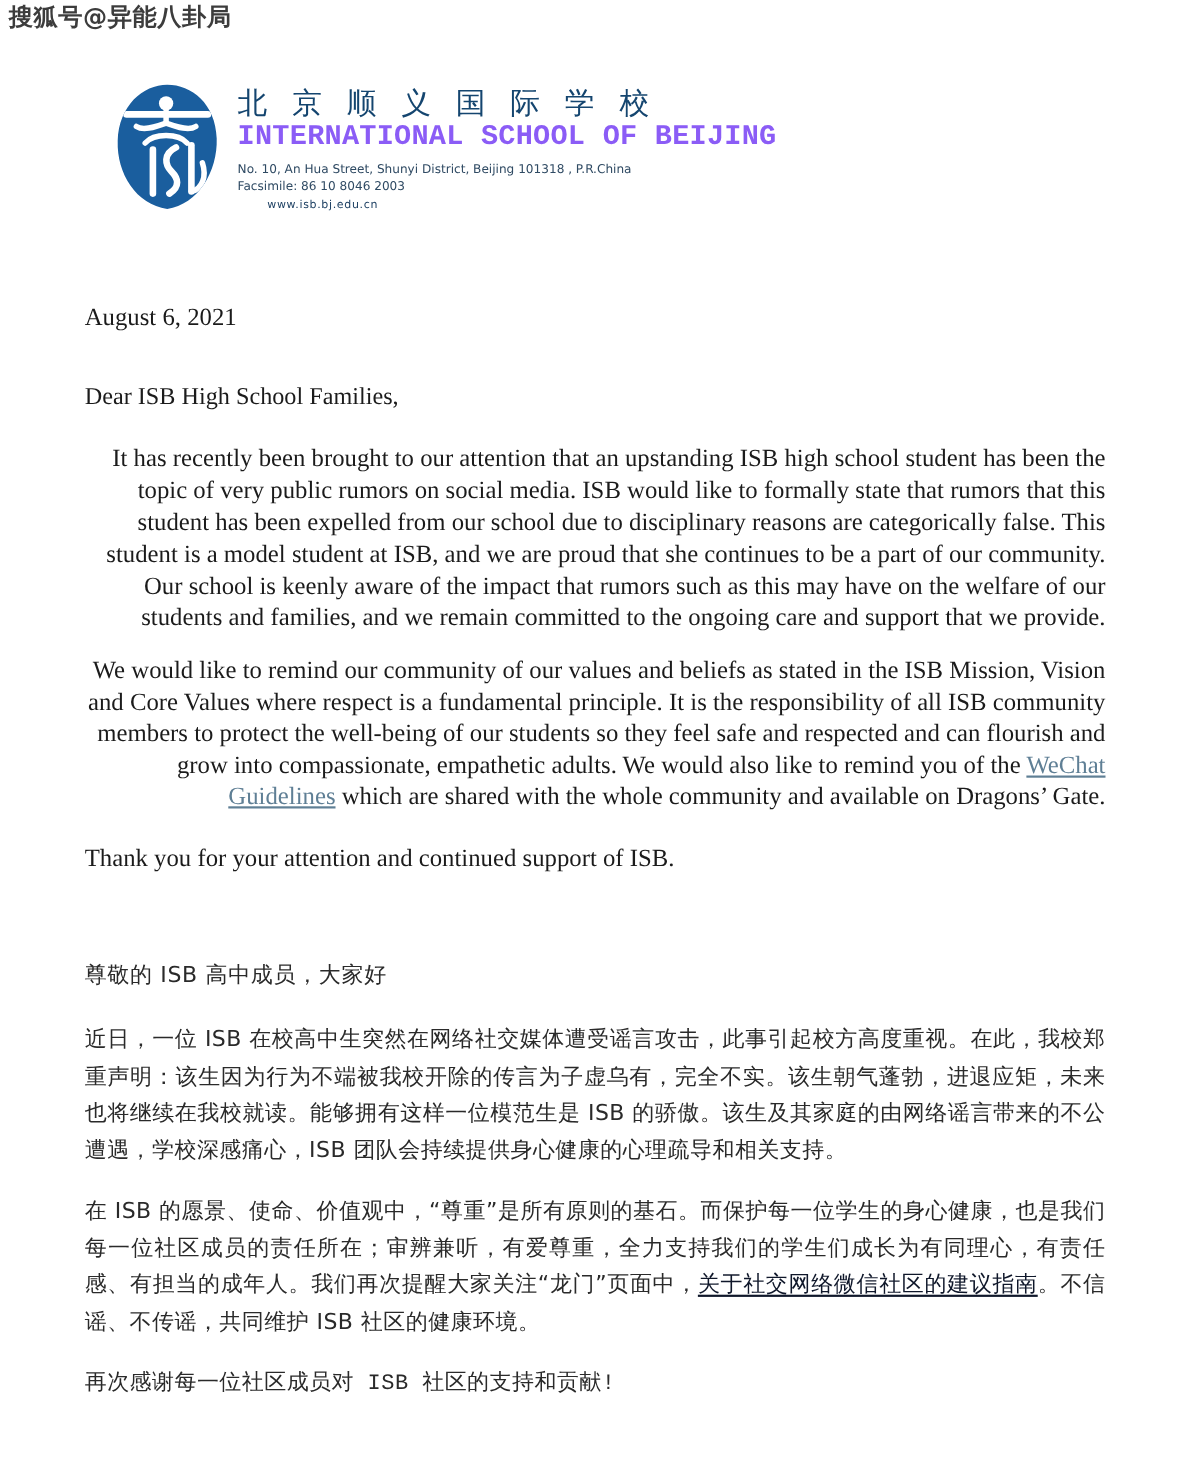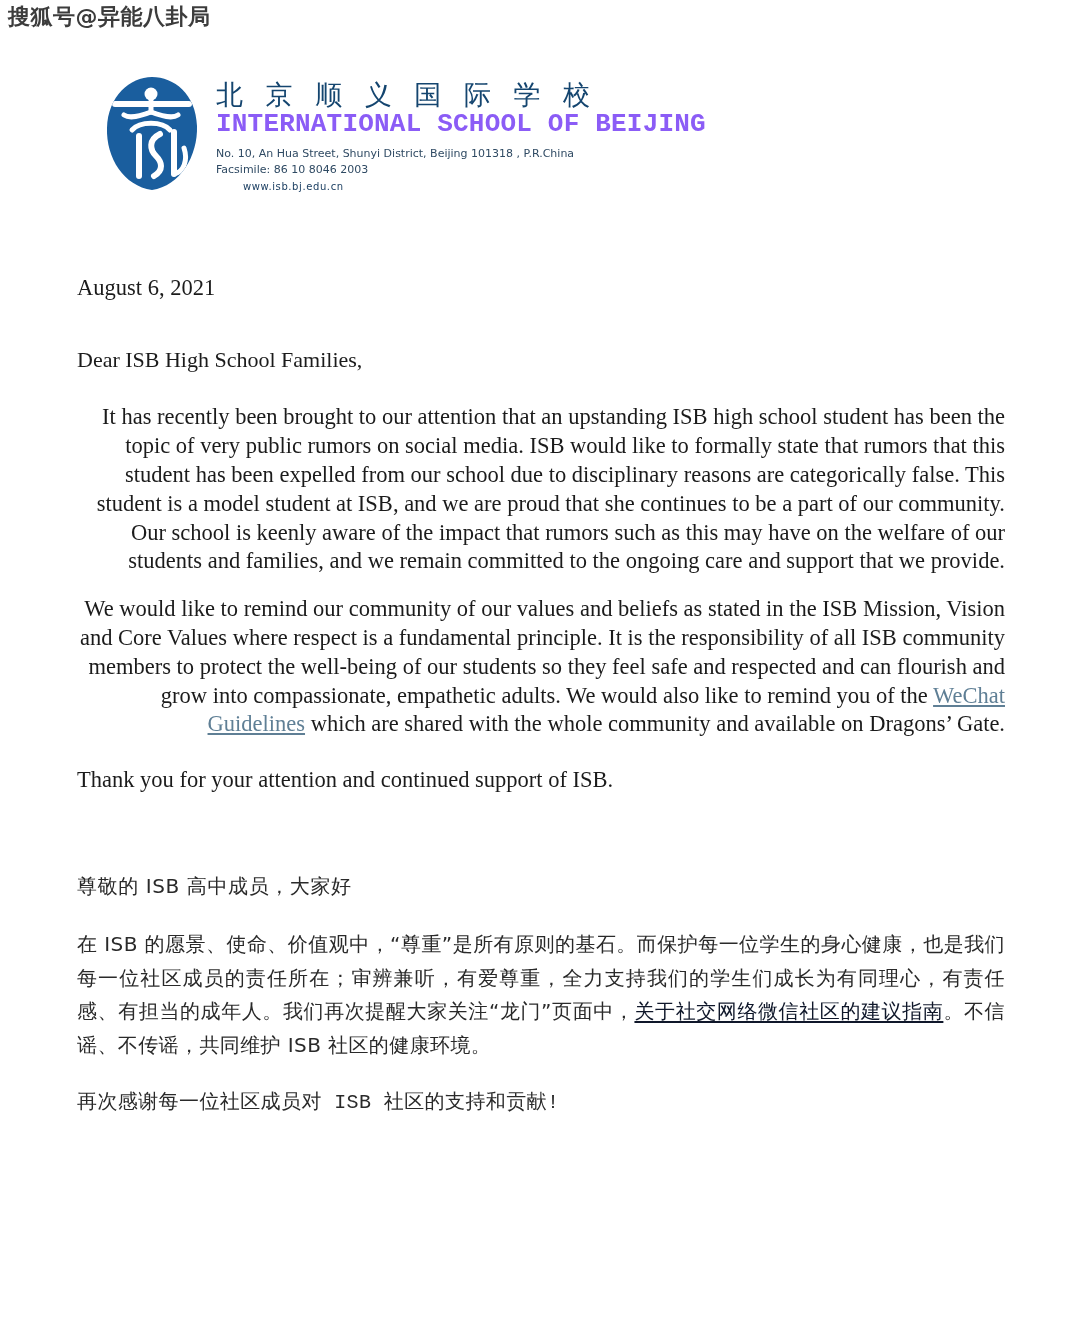--- a/index.html
+++ b/index.html
@@ -234,20 +234,21 @@
       <span>We would like to remind our community of our values and beliefs as stated in the ISB Mission, Vision and Core Values where respect is a fundamental principle. It is the responsibility of all ISB community members to protect the well-being of our students so they feel safe and respected and can flourish and grow into compassionate, empathetic adults. We would also like to remind you of the </span><a class="doclink" href="#">WeChat Guidelines</a><span> which are shared with the whole community and available on Dragons’ Gate.</span>
     </p>
 
     <p class="closing-en">Thank you for your attention and continued support of ISB.</p>
   </div>
 
   <div class="cn-block">
 
     <p class="cn-salutation">尊敬的 ISB 高中成员，大家好</p>
 
+    <p class="para-cn">近日，一位 ISB 在校高中生突然在网络社交媒体遭受谣言攻击，此事引起校方高度重视。在此，我校郑重声明：该生因为行为不端被我校开除的传言为子虚乌有，完全不实。该生朝气蓬勃，进退应矩，未来也将继续在我校就读。能够拥有这样一位模范生是 ISB 的骄傲。该生及其家庭的由网络谣言带来的不公遭遇，学校深感痛心，ISB 团队会持续提供身心健康的心理疏导和相关支持。</p>
 
     <p class="para-cn">
       <span>在 ISB 的愿景、使命、价值观中，“尊重”是所有原则的基石。而保护每一位学生的身心健康，也是我们每一位社区成员的责任所在；审辨兼听，有爱尊重，全力支持我们的学生们成长为有同理心，有责任感、有担当的成年人。我们再次提醒大家关注“龙门”页面中，</span><a class="cn-underline" href="#" style="color:#0f172a;">关于社交网络微信社区的建议指南</a><span>。不信谣、不传谣，共同维护 ISB 社区的健康环境。</span>
     </p>
 
     <p class="cn-closing">再次感谢每一位社区成员对 ISB 社区的支持和贡献!</p>
   </div>
 
 </div>
 

